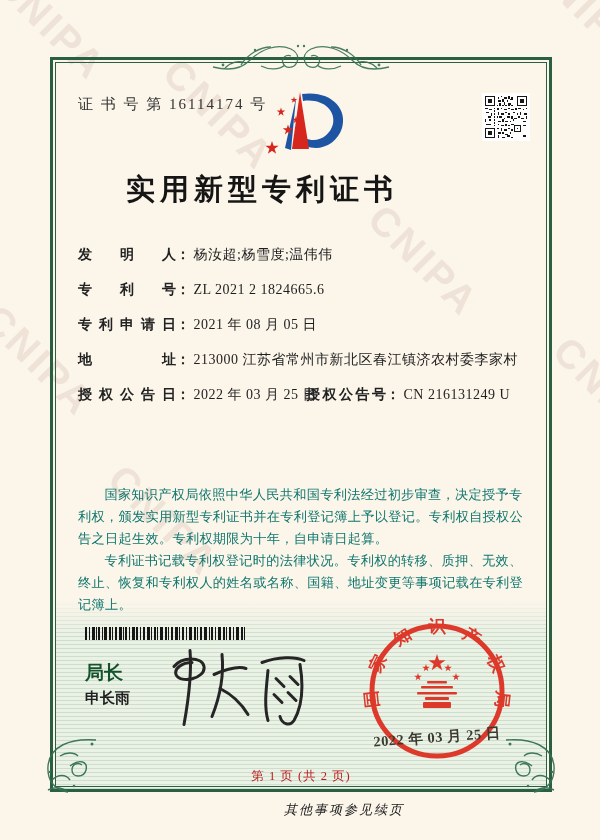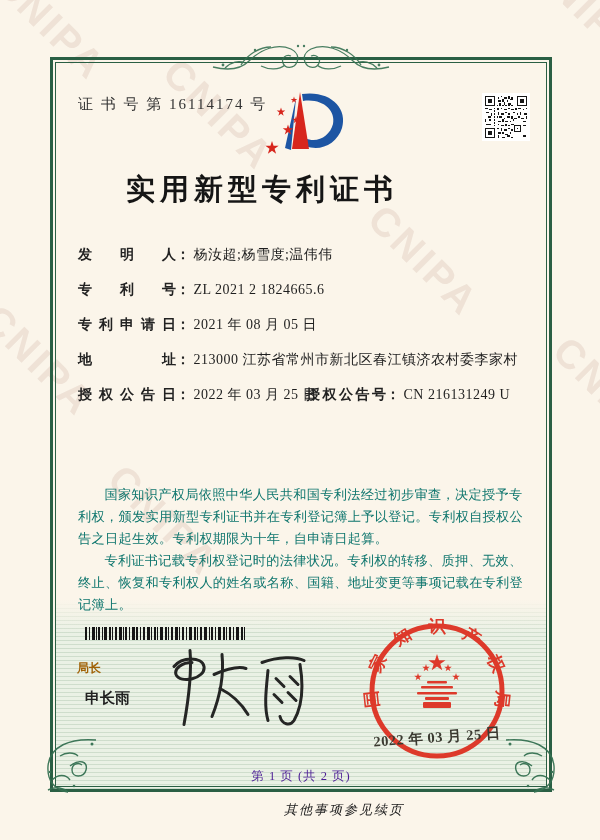--- a/index.html
+++ b/index.html
@@ -58,34 +58,34 @@
   .pair2 .flabel{width:80px;}
   
   .law-text{
     position:absolute;left:78px;top:484px;width:446px;
     font-size:13.2px;line-height:22px;color:#0f766e;
     letter-spacing:0.3px;
   }
   .law-text p{margin:0;text-indent:2em;}
   
   .barcode{position:absolute;left:85px;top:627px;}
-  .sig-title{position:absolute;left:77px;top:660px;font-size:12px;font-weight:bold;
-    font-family:"Liberation Sans",sans-serif;color:#a16207;}
+  .sig-title{position:absolute;left:85px;top:660px;font-size:19px;font-weight:bold;
+    font-family:"Liberation Sans",sans-serif;color:#14532d;}
   .sig-name{position:absolute;left:85px;top:689px;font-size:15px;font-weight:bold;
     font-family:"Liberation Sans",sans-serif;color:#222;text-align:center;}
   .signature{position:absolute;left:162px;top:642px;}
   .seal{position:absolute;left:363px;top:617px;}
   .seal-date{
     position:absolute;left:358px;top:728px;width:158px;text-align:center;
     font-size:14.5px;font-weight:600;color:#3b3a31;letter-spacing:0.5px;
     transform:rotate(-4deg);
   }
   .page-number{
     position:absolute;left:50px;top:768px;width:502px;text-align:center;
-    font-size:12.5px;letter-spacing:1px;color:#4c1d95;
+    font-size:12.5px;letter-spacing:1px;color:#b91c1c;
   }
   .continued{
     position:absolute;left:0;top:801px;width:600px;text-align:center;
     font-size:13px;font-style:italic;letter-spacing:2px;color:#222;margin-left:44px;
   }
 </style>
 </head>
 <body>
 
 <div class="page">

